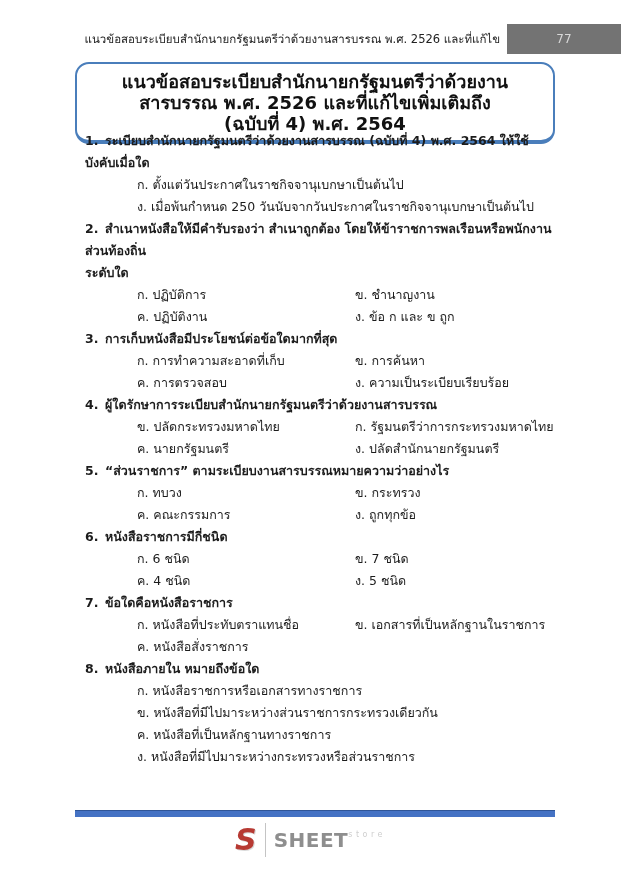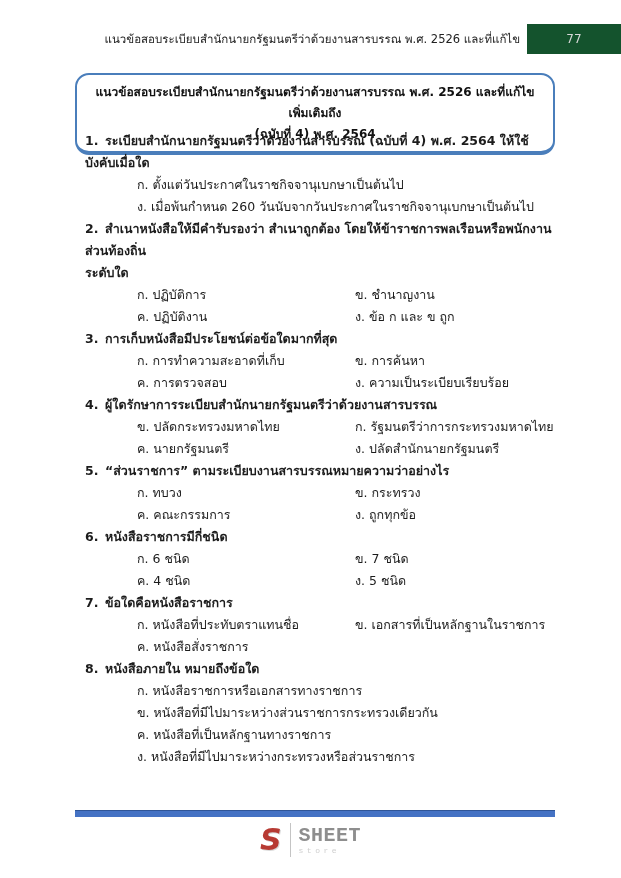--- a/index.html
+++ b/index.html
@@ -15,32 +15,31 @@
   }
   .header-row {
     position:absolute; top:24px; left:75px; right:0;
     display:flex; align-items:center;
   }
   .header-title {
     flex:1; text-align:right; font-size:11.5px; color:#222;
     padding-right:7px; white-space:nowrap; overflow:hidden;
   }
   .page-badge {
-    width:94px; height:30px; background:#14532d; color:#d8d8d8;
+    width:114px; height:30px; background:#737373; color:#d8d8d8;
     display:flex; align-items:center; justify-content:center;
     font-size:12px; flex:0 0 auto;
   }
   .title-box {
     position:absolute; top:62px; left:75px; width:480px;
     border:2px solid #4a7ebb; border-bottom-width:4px;
     border-radius:14px;
-    text-align:center; font-weight:bold; font-size:12px;
+    text-align:center; font-weight:bold; font-size:18px;
     line-height:21px; padding:7px 16px 6px;
     color:#111;
-    margin-top:11px;
   }
   .questions {
     position:absolute; top:130px; left:85px; width:472px;
     font-size:12.5px; line-height:22px;
   }
   .q-line { font-weight:bold; }
   .q-num { display:inline-block; min-width:20px; }
   .q-line2 { font-weight:bold; }
   .opts { padding-left:52px; }
   .grid2 { display:grid; grid-template-columns:218px auto; }
@@ -52,21 +51,21 @@
   .brand {
     position:absolute; top:823px; left:0; right:0;
     display:flex; justify-content:center; align-items:center; gap:8px;
   }
   .brand-s {
     color:#b73a33; font-weight:bold; font-style:italic;
     font-size:30px; line-height:30px;
     text-shadow:1px 1px 0 #d9d9d9;
   }
   .brand-divider { width:1px; height:34px; background:#c4c4c4; }
-  .brand-text { display:flex; flex-direction:column; justify-content:center;font-family:Liberation Mono, monospace; }
+  .brand-text { display:flex; justify-content:center; }
   .brand-name {
     color:#8e8e8e; font-weight:bold; font-size:20px;
     letter-spacing:0.5px; line-height:20px;
   }
   .brand-sub {
     color:#cfcfcf; font-size:8px; letter-spacing:3.5px; line-height:9px;
   }
 </style>
 </head>
 <body>
@@ -84,21 +83,21 @@
     <div>แนวข้อสอบระเบียบสำนักนายกรัฐมนตรีว่าด้วยงานสารบรรณ พ.ศ. 2526 และที่แก้ไขเพิ่มเติมถึง</div>
     <div>(ฉบับที่ 4) พ.ศ. 2564</div>
   </div>
 
   <div class="questions">
 
     <div class="q">
       <div class="q-line"><span class="q-num">1.</span><span>ระเบียบสำนักนายกรัฐมนตรีว่าด้วยงานสารบรรณ (ฉบับที่ 4) พ.ศ. 2564 ให้ใช้บังคับเมื่อใด</span></div>
       <div class="opts">
         <div class="opt">ก. ตั้งแต่วันประกาศในราชกิจจานุเบกษาเป็นต้นไป</div>
-        <div class="opt">ง. เมื่อพ้นกำหนด 260 วันนับจากวันประกาศในราชกิจจานุเบกษาเป็นต้นไป</div>
+        <div class="opt">ง. เมื่อพ้นกำหนด 250 วันนับจากวันประกาศในราชกิจจานุเบกษาเป็นต้นไป</div>
       </div>
     </div>
 
     <div class="q">
       <div class="q-line"><span class="q-num">2.</span><span>สำเนาหนังสือให้มีคำรับรองว่า สำเนาถูกต้อง โดยให้ข้าราชการพลเรือนหรือพนักงานส่วนท้องถิ่น</span></div>
       <div class="q-line2">ระดับใด</div>
       <div class="opts grid2">
         <div class="opt">ก. ปฏิบัติการ</div>
         <div class="opt">ข. ชำนาญงาน</div>
         <div class="opt">ค. ปฏิบัติงาน</div>

